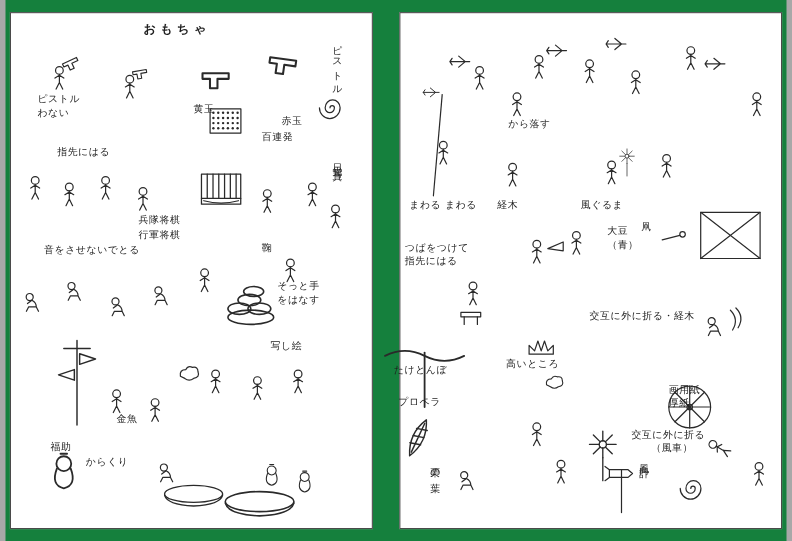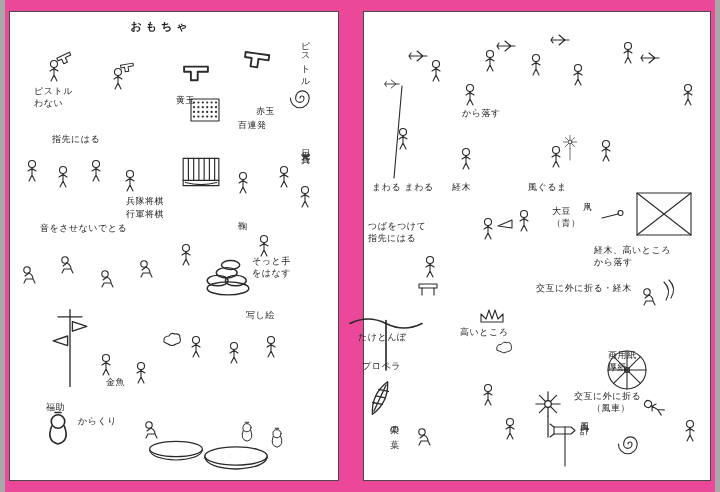--- a/index.html
+++ b/index.html
@@ -1,16 +1,16 @@
 <!DOCTYPE html>
 <html><head>
 <meta charset="utf-8">
 <style>
   html,body{margin:0;padding:0;background:#b9b9b9;}
-  #stage{position:relative;width:720px;height:492px;background:#ec4899;overflow:hidden;
+  #stage{position:relative;width:720px;height:492px;background:#15803d;overflow:hidden;
          font-family:"DejaVu Sans","Liberation Sans",sans-serif;color:#1e1e1e;}
   .scan-edge{position:absolute;top:0;height:100%;background:#a8a8a8;}
   .panel{position:absolute;background:#ffffff;border:1px solid #4a4a4a;box-sizing:border-box;}
   #panel-left{left:9px;top:11px;width:330px;height:470px;}
   #panel-right{left:363px;top:11px;width:348px;height:470px;}
   #art{position:absolute;left:0;top:0;width:720px;height:492px;pointer-events:none;}
   #art g{fill:none;stroke:#2a2a2a;stroke-width:1.1;stroke-linecap:round;stroke-linejoin:round;}
   .lbl{position:absolute;font-size:9px;line-height:1.3;white-space:pre-line;letter-spacing:.5px;}
   .t{font-size:11px;font-weight:bold;letter-spacing:4px;}
   .t2{font-size:10px;font-weight:bold;letter-spacing:1px;}
@@ -369,22 +369,20 @@
   <div class="lbl" style="left:78px;top:416px">からくり</div>
   <div class="lbl" style="left:46px;top:402px">福助</div>
 
   <div class="lbl" style="left:462px;top:108px">から落す</div>
   <div class="lbl" style="left:372px;top:182px">まわる まわる</div>
   <div class="lbl" style="left:452px;top:182px">経木</div>
   <div class="lbl" style="left:528px;top:182px">風ぐるま</div>
   <div class="lbl" style="left:583px;top:202px">凧</div>
   <div class="lbl" style="left:552px;top:206px">大豆
 （青）</div>
-  <div class="lbl" style="left:594px;top:245px;width:112px">経木、高いところ
-から落す</div>
   <div class="lbl" style="left:368px;top:221px">つばをつけて
 指先にはる</div>
   <div class="lbl" style="left:536px;top:283px">交互に外に折る・経木</div>
   <div class="lbl" style="left:460px;top:327px">高いところ</div>
   <div class="lbl" style="left:358px;top:332px">たけとんぼ</div>
   <div class="lbl" style="left:362px;top:361px">プロペラ</div>
   <div class="lbl" style="left:608px;top:350px">画用紙
 厚紙</div>
   <div class="lbl" style="left:574px;top:391px">交互に外に折る</div>
   <div class="lbl" style="left:592px;top:403px">（風車）</div>

